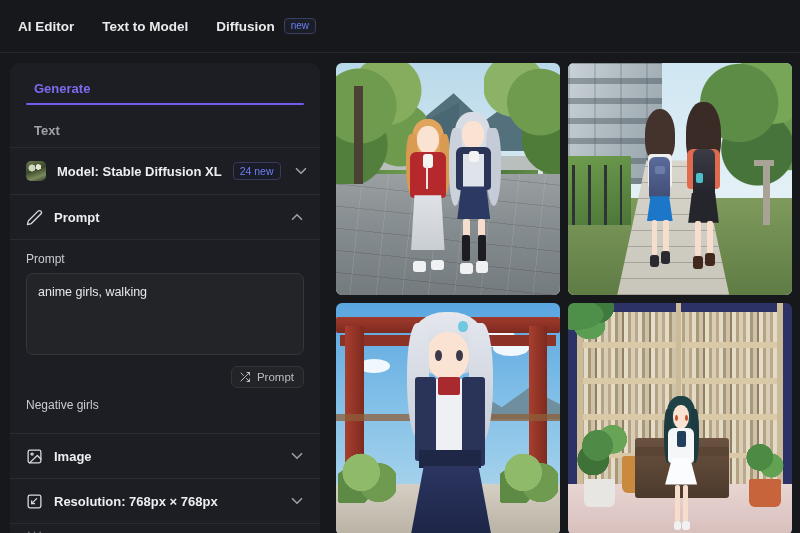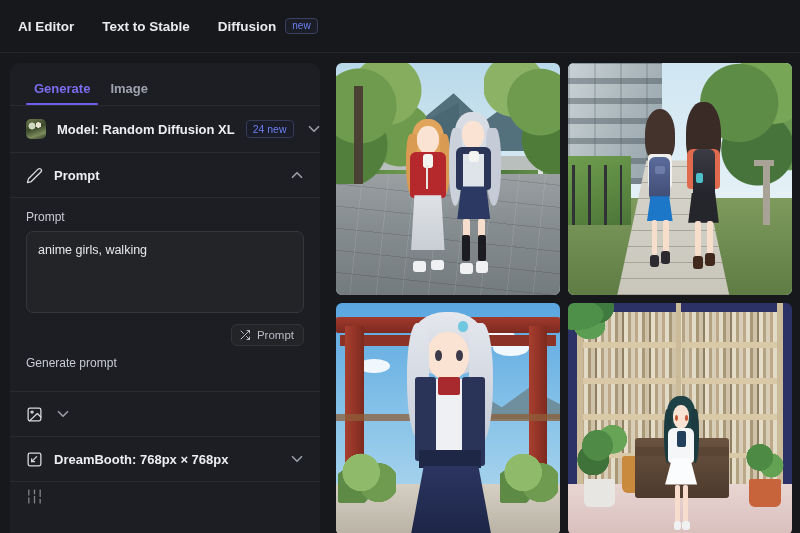--- a/index.html
+++ b/index.html
@@ -40,21 +40,21 @@
   
   .body { display: flex; height: 480px; }
 
   
   .sidebar-wrap { width: 330px; padding: 10px 0 0 10px; }
   .sidebar {
     width: 310px; height: 480px;
     background: #1d1e23; border-radius: 10px;
     padding: 0 0 0 0; overflow: hidden; position: relative;
   }
-  .tabs { display: flex; gap: 4px; padding: 12px 16px 0 16px; }
+  .tabs { display: flex; gap: 12px; padding: 12px 16px 0 16px; flex-direction: column; }
   .tab {
     font-size: 13px; font-weight: 600; color: #9ea2ac;
     padding: 6px 8px 9px; cursor: pointer; position: relative;
   }
   .tab.active { color: #7b6cf0; }
   .tab.active::after {
     content: ""; position: absolute; left: 0; right: 0; bottom: 0;
     height: 2.5px; background: #6d5df0; border-radius: 2px;
   }
   .divider { height: 1px; background: #2a2b31; margin: 0 0 0 0; }
@@ -226,42 +226,42 @@
   .potw { position:absolute; background:#e8e6e2; border-radius:2px 2px 6px 6px; }
 </style>
 </head>
 <body>
 
 <div class="app">
 
   <div class="header">
     <div class="nav">
       <div class="nav-item">AI Editor</div>
-      <div class="nav-item">Text to Stable</div>
+      <div class="nav-item">Text to Model</div>
       <div class="nav-group">
         <div class="nav-item">Diffusion</div>
         <span class="badge-new">new</span>
       </div>
     </div>
   </div>
 
   <div class="body">
 
     <div class="sidebar-wrap">
       <div class="sidebar">
 
         <div class="tabs">
           <div class="tab active">Generate</div>
-          <div class="tab">Image</div>
+          <div class="tab">Text</div>
         </div>
         <div class="divider"></div>
 
         <div class="row">
           <div class="model-thumb"></div>
-          <div class="row-title">Model: Random Diffusion XL</div>
+          <div class="row-title">Model: Stable Diffusion XL</div>
           <span class="badge-count">24 new</span>
           <svg class="chev" viewBox="0 0 24 24" fill="none" stroke="currentColor" stroke-width="2.2" stroke-linecap="round" stroke-linejoin="round">
               <polyline points="6 9 12 15 18 9"></polyline>
             </svg>
         </div>
         <div class="divider"></div>
 
         <div class="row">
           <svg class="icon18" viewBox="0 0 24 24" fill="none" stroke="currentColor" stroke-width="1.8" stroke-linecap="round" stroke-linejoin="round">
               <path d="M17 3a2.8 2.8 0 0 1 4 4L7.5 20.5 2 22l1.5-5.5z"></path>
@@ -281,43 +281,44 @@
               <svg viewBox="0 0 24 24" fill="none" stroke="currentColor" stroke-width="2" stroke-linecap="round" stroke-linejoin="round">
                   <polyline points="16 3 21 3 21 8"></polyline>
                   <line x1="4" y1="20" x2="21" y2="3"></line>
                   <polyline points="21 16 21 21 16 21"></polyline>
                   <line x1="15" y1="15" x2="21" y2="21"></line>
                   <line x1="4" y1="4" x2="9" y2="9"></line>
                 </svg>
               <span>Prompt</span>
             </div>
           </div>
-          <div class="field-label">Generate prompt</div>
+          <div class="field-label">Negative girls</div>
         </div>
         <div class="divider"></div>
 
         <div class="row">
           <svg class="icon18" viewBox="0 0 24 24" fill="none" stroke="currentColor" stroke-width="1.8" stroke-linecap="round" stroke-linejoin="round">
               <rect x="3" y="3" width="18" height="18" rx="2.5"></rect>
               <circle cx="8.6" cy="8.6" r="1.5"></circle>
               <polyline points="21 15.5 16 10.5 5 21"></polyline>
             </svg>
+          <div class="row-title">Image</div>
           <svg class="chev" viewBox="0 0 24 24" fill="none" stroke="currentColor" stroke-width="2.2" stroke-linecap="round" stroke-linejoin="round">
               <polyline points="6 9 12 15 18 9"></polyline>
             </svg>
         </div>
         <div class="divider"></div>
 
         <div class="row">
           <svg class="icon18" viewBox="0 0 24 24" fill="none" stroke="currentColor" stroke-width="1.8" stroke-linecap="round" stroke-linejoin="round">
               <rect x="3" y="3" width="18" height="18" rx="2.5"></rect>
               <polyline points="15 8 8 15"></polyline>
               <polyline points="8 11 8 15 12 15"></polyline>
             </svg>
-          <div class="row-title">DreamBooth: 768px × 768px</div>
+          <div class="row-title">Resolution: 768px × 768px</div>
           <svg class="chev" viewBox="0 0 24 24" fill="none" stroke="currentColor" stroke-width="2.2" stroke-linecap="round" stroke-linejoin="round">
               <polyline points="6 9 12 15 18 9"></polyline>
             </svg>
         </div>
         <div class="divider"></div>
 
         <div class="row clip-row">
           <svg class="icon18 clip-icon" viewBox="0 0 24 24" fill="none" stroke="currentColor" stroke-width="1.8" stroke-linecap="round" stroke-linejoin="round">
               <line x1="4" y1="21" x2="4" y2="14"></line>
               <line x1="4" y1="10" x2="4" y2="3"></line>

